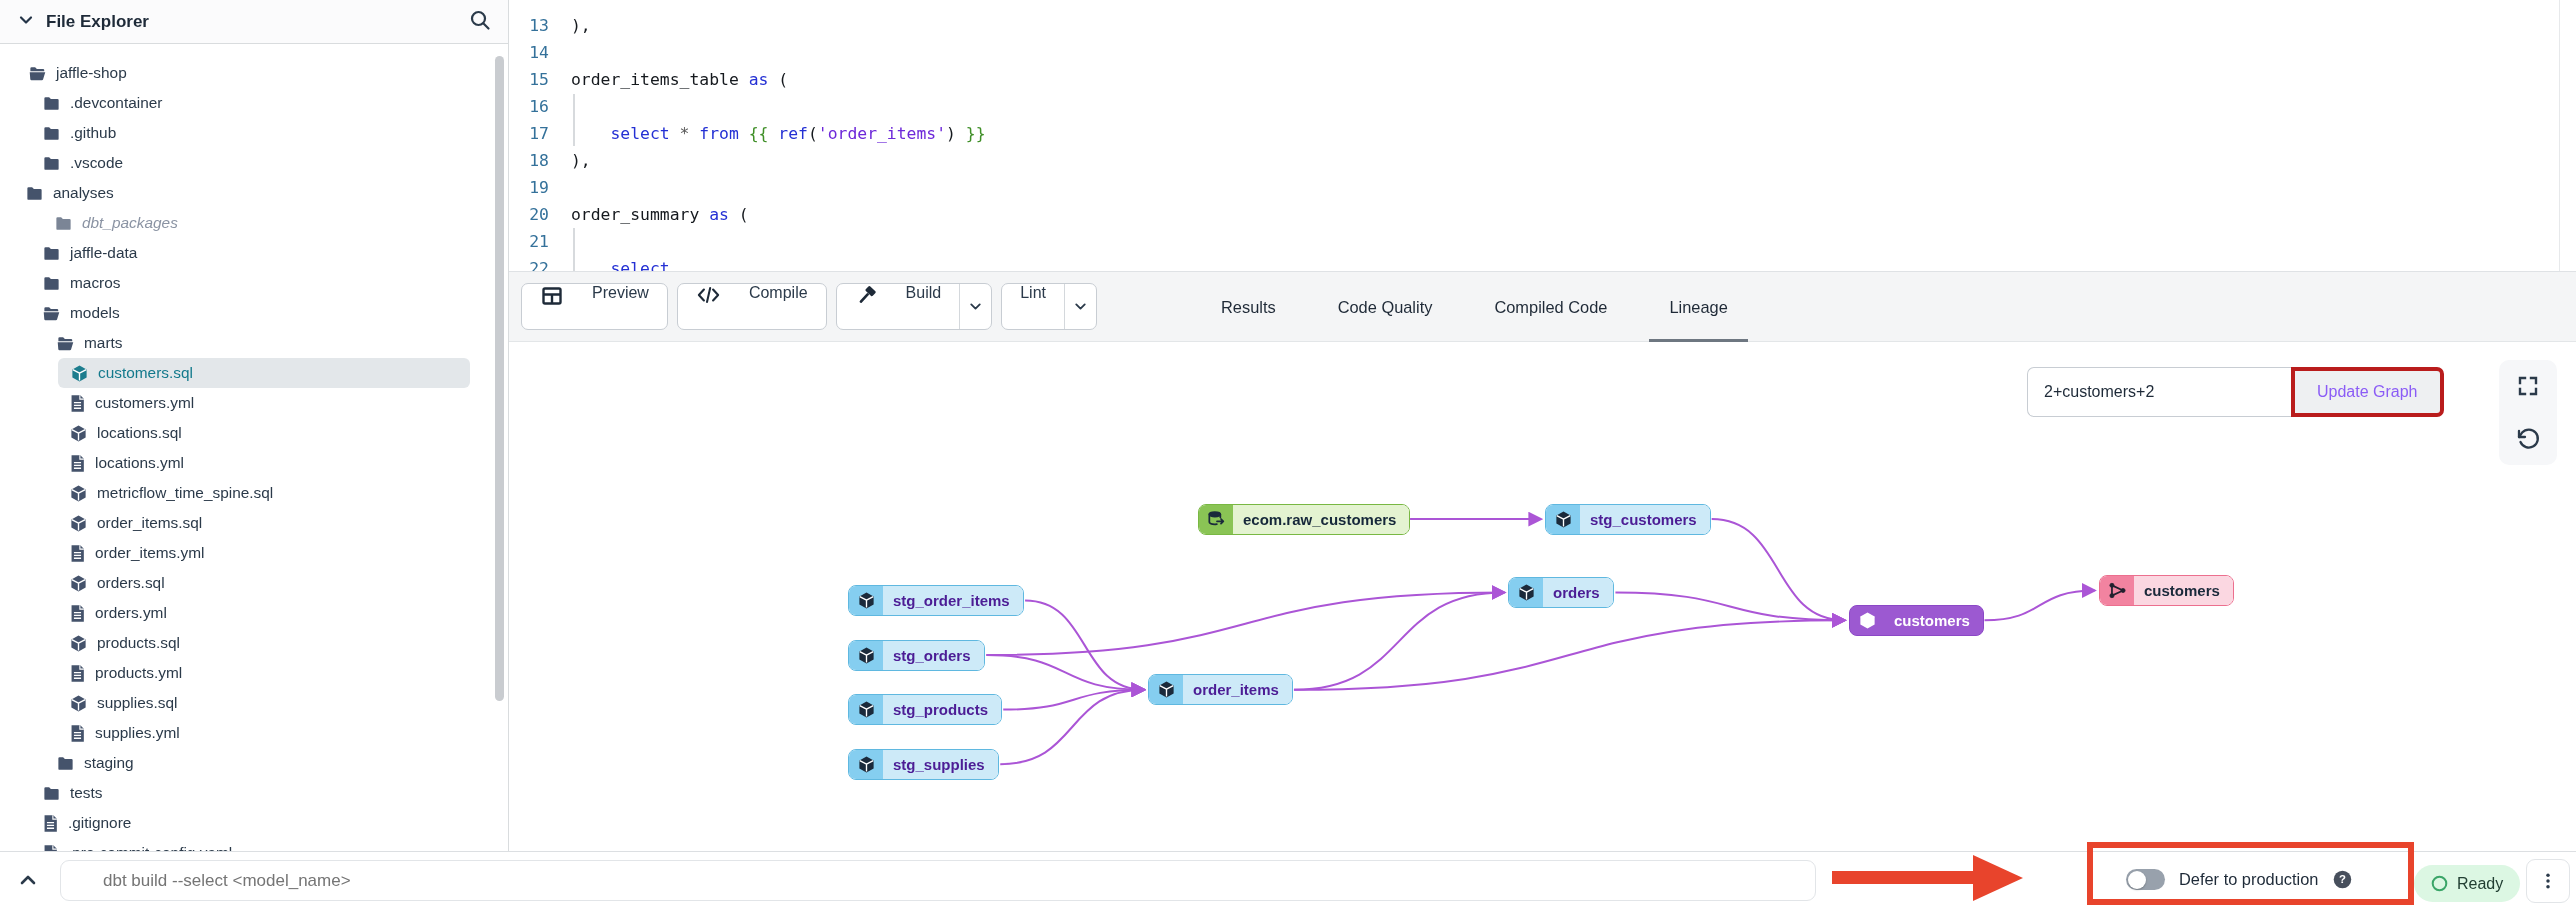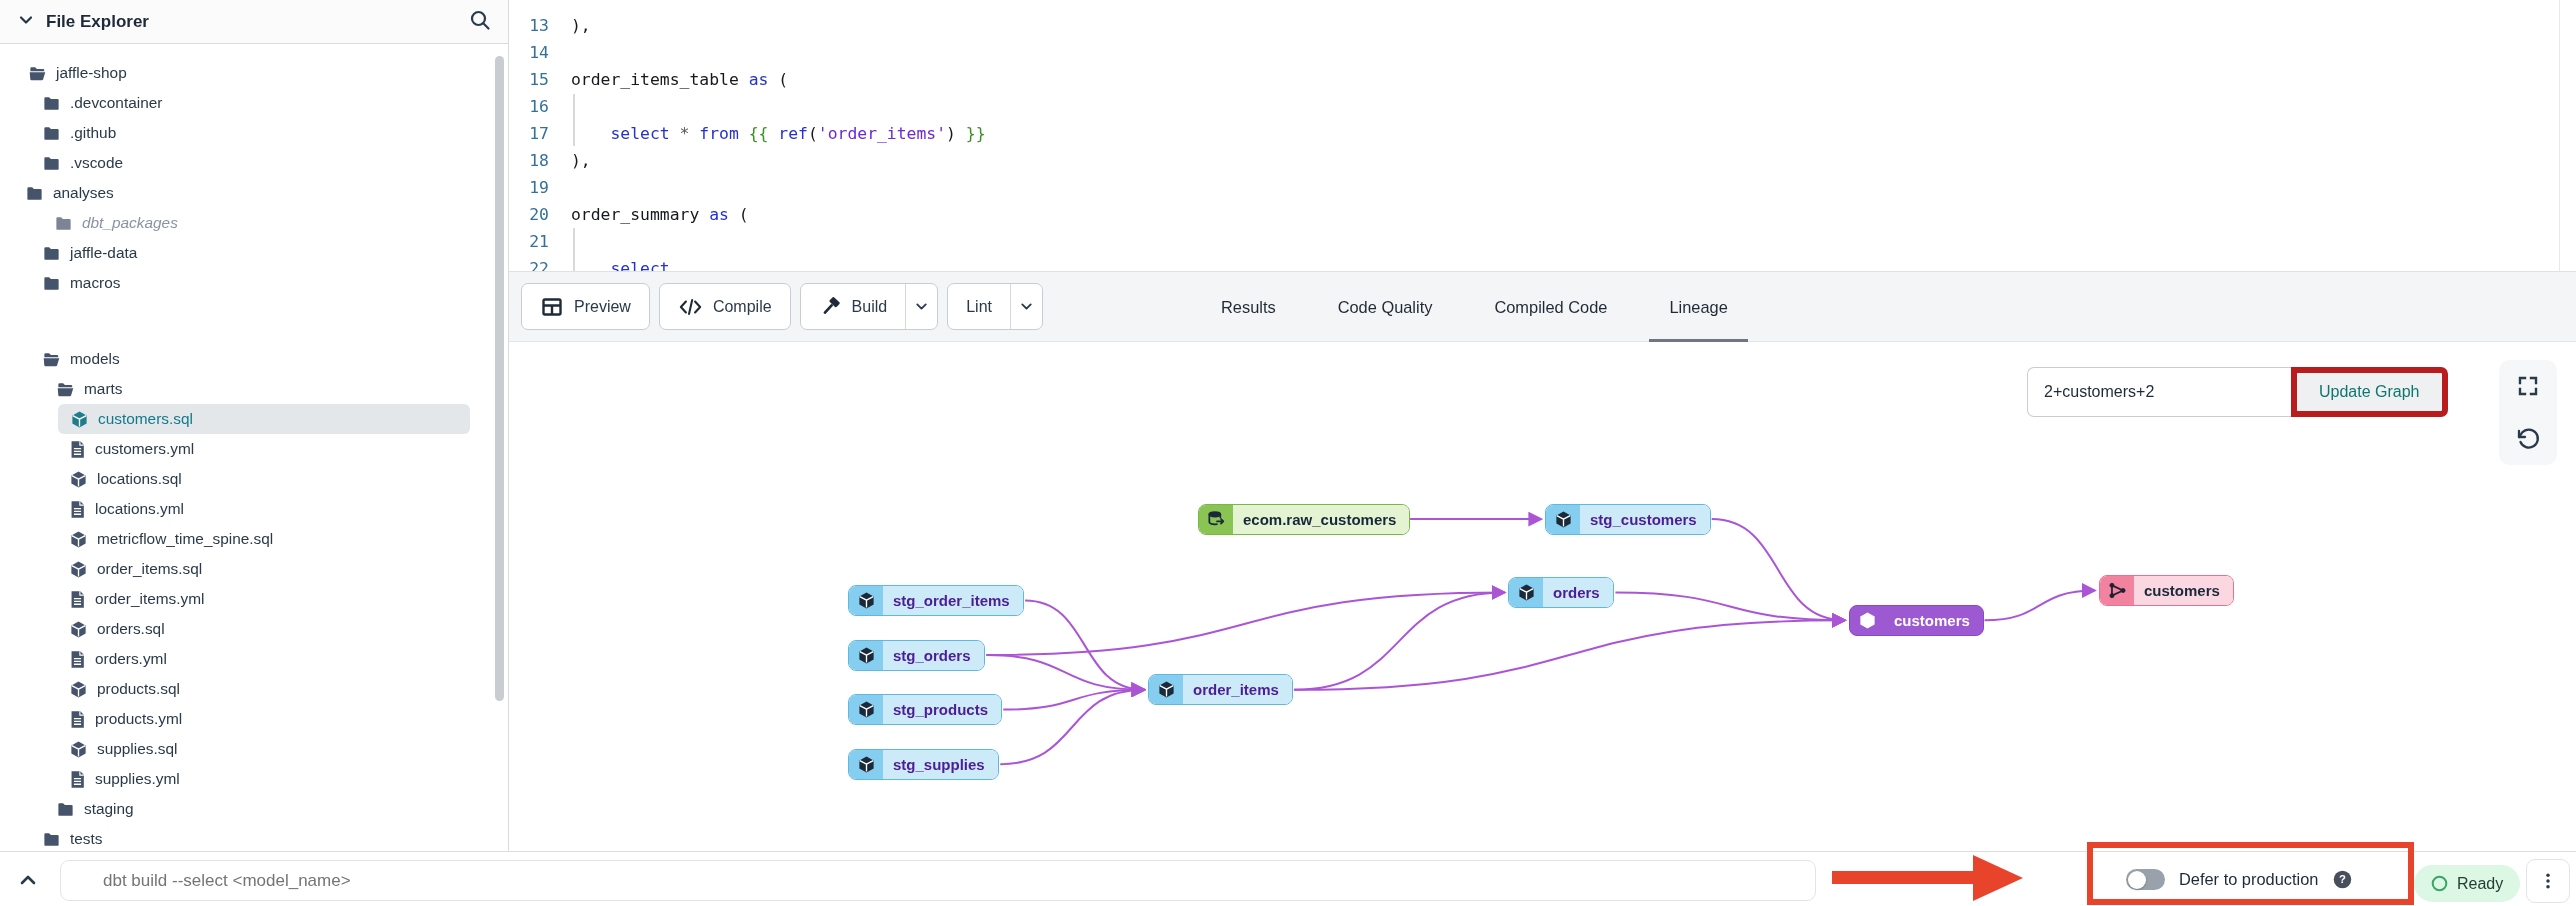--- a/index.html
+++ b/index.html
@@ -33,34 +33,34 @@
   .cline .ctext{padding-left:8px;color:#15191e;white-space:pre}
   .t-k{color:#2430d4}.t-j{color:#3f8f27}.t-s{color:#6d28d9}.t-o{color:#5a5a5a}
   .iguide{position:absolute;width:1.5px;background:#d7dadd;left:64px}
   .ed-scroll{position:absolute;right:16px;top:0;width:1.5px;height:271px;background:#e7e9eb}
 
   
   .toolbar{position:relative;height:71px;background:#f4f5f6;border-top:1px solid #dfe2e5;
     border-bottom:1px solid #e3e6e8;display:flex;align-items:center;padding-left:12px;gap:9px}
   .tbtn{display:flex;align-items:stretch;height:47px;background:#fff;border:1px solid #c8cdd3;
     border-radius:7px;overflow:hidden;cursor:pointer}
-  .tbtn .tmain{display:flex;align-items:center;gap:10px;padding:0 18px;font-size:16px;color:#2b3a4a}
+  .tbtn .tmain{display:flex;gap:28px;padding:0 18px;font-size:16px;color:#2b3a4a}
   .tbtn .tdrop{display:flex;align-items:center;justify-content:center;width:32px;border-left:1px solid #d4d8dc;color:#2b3a4a}
   .tabs{position:absolute;left:700px;top:0;height:70px;display:flex;gap:38px}
   .tab{position:relative;display:flex;align-items:center;padding:0 12px;font-size:16.4px;color:#1f2a37;cursor:pointer}
   .tab.active::after{content:"";position:absolute;left:-8px;right:-8px;bottom:0;height:3.5px;background:#6e7781}
 
   
   .lineage{position:relative;height:509px;background:#fff;overflow:hidden}
   .selector{position:absolute;left:1518px;top:25px;display:flex;height:50px}
   .selector input{width:264px;height:50px;border:1px solid #c8cdd3;border-right:none;
     border-radius:7px 0 0 7px;padding:0 16px;font-size:16px;color:#1e2a38;background:#fff;outline:none;
     font-family:"Liberation Sans",sans-serif}
-  .selector .upd{height:50px;padding:0 22px;border:6px solid #b91c1c;border-radius:0 7px 7px 0;
-    background:#eef0f2;font-size:16px;color:#0f766e;display:flex;align-items:center;cursor:pointer}
+  .selector .upd{height:50px;padding:0 22px;border:4px solid #b91c1c;border-radius:0 7px 7px 0;
+    background:#eef0f2;font-size:16px;color:#8b5cf6;display:flex;align-items:center;cursor:pointer}
   .icon-stack{position:absolute;left:1990px;top:18px;width:58px;height:105px;background:#f6f7f9;
     border-radius:10px;display:flex;flex-direction:column;align-items:center;justify-content:space-around;color:#2b3a4a}
   .gbtn{display:flex;align-items:center;justify-content:center;width:52px;height:48px;cursor:pointer}
 
   svg.edges{position:absolute;left:0;top:0;width:2067px;height:509px}
   .node{position:absolute;display:flex;align-items:stretch;height:31px;border-radius:8px;
     border:1.5px solid;overflow:hidden;font-size:15px;font-weight:bold;cursor:pointer}
   .node .nicon{width:34px;display:flex;align-items:center;justify-content:center}
   .node .nlabel{display:flex;align-items:center;padding:0 13px 0 10px;white-space:nowrap}
   .node.model{border-color:#5fb8e0;color:#4c1d95}
@@ -176,21 +176,21 @@
           <span>jaffle-data</span>
         </div>
         <div class="trow" style="padding-left: 42px;">
           <span class="ticn">
             <svg width="19" height="19" viewBox="0 0 24 24" fill="currentColor">
               <path d="M3 5.5a1.5 1.5 0 0 1 1.5-1.5H9l2.2 2.2h8.3A1.5 1.5 0 0 1 21 7.7v10.8a1.5 1.5 0 0 1-1.5 1.5h-15A1.5 1.5 0 0 1 3 18.5z"></path>
             </svg>
           </span>
           <span>macros</span>
         </div>
-        <div class="trow" style="padding-left: 42px; margin-top: 46px;">
+        <div class="trow" style="padding-left: 42px;">
           <span class="ticn">
             <svg width="19" height="19" viewBox="0 0 24 24" fill="currentColor">
               <path d="M3 5.5A1.5 1.5 0 0 1 4.5 4H9l2.2 2.2H19A1.5 1.5 0 0 1 20.5 7.7V9H3z"></path>
               <path d="M2.2 10.3h19.6L19 19.6a1.5 1.5 0 0 1-1.4 1H4.4a1.5 1.5 0 0 1-1.5-1.2z"></path>
             </svg>
           </span>
           <span>models</span>
         </div>
         <div class="trow" style="padding-left: 56px;">
           <span class="ticn">

